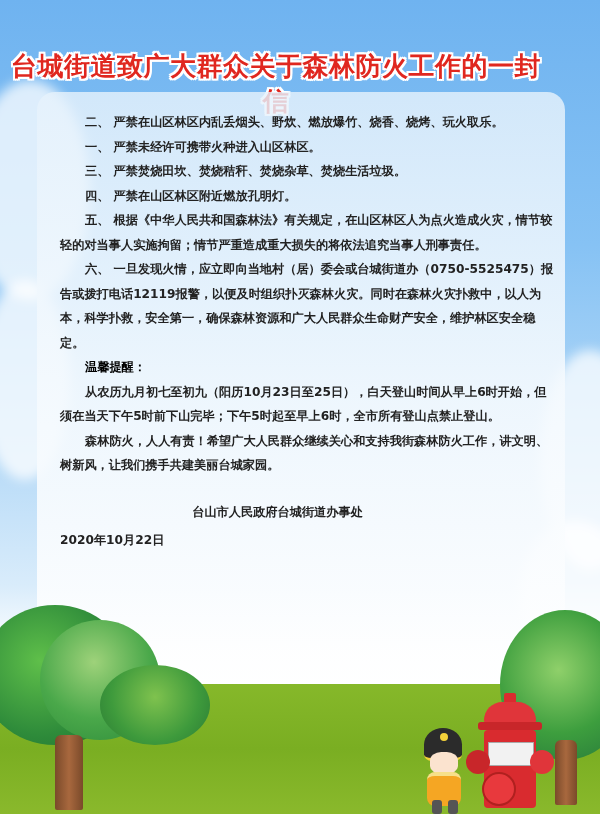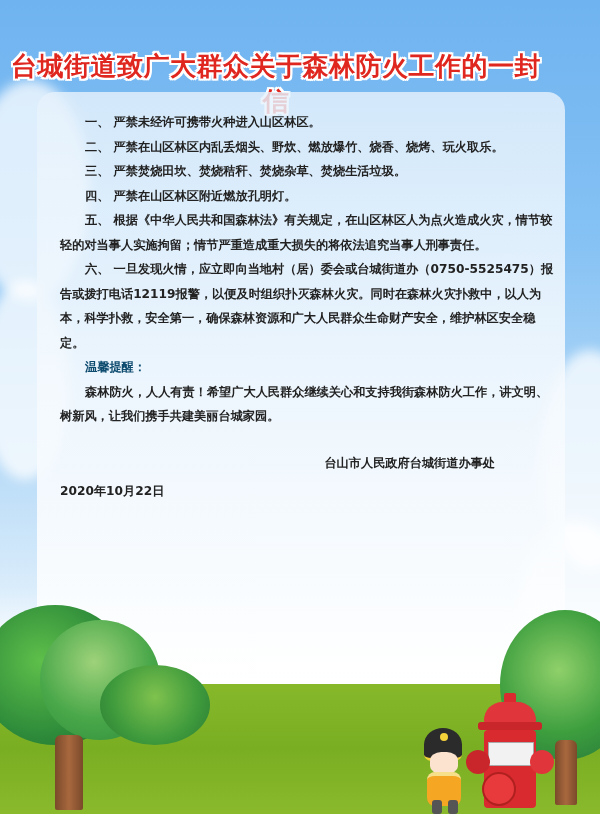--- a/index.html
+++ b/index.html
@@ -22,22 +22,22 @@
     border-radius: 18px;
     background: linear-gradient(180deg, rgba(230,242,252,0.82) 0%, rgba(245,250,254,0.9) 50%, rgba(255,255,255,0.92) 100%);
   }
   .letter {
     position: absolute; left: 60px; top: 110px; width: 495px;
     font-size: 12.2px; font-weight: bold; color: #222; line-height: 24.5px;
   }
   .letter p { margin: 0; }
   .indent { text-indent: 25px; }
   .item { padding-left: 25px; }
-  .tip { color: #0c4a6e; padding-left: 25px; }
-  .signature { text-align: right; padding-right: 60px; margin-top: 22px !important; }
+  .tip { color: #000000; padding-left: 25px; }
+  .signature { text-align: center; padding-right: 60px; margin-top: 22px !important; }
   .date { padding-right: 88px; margin-top: 4px !important; }
 
   
   .ground {
     position: absolute; left: 0; bottom: 0; width: 600px; height: 130px;
     background: linear-gradient(180deg, #86b82a 0%, #7aae22 50%, #8ab92c 100%);
   }
   .hill { position: absolute; border-radius: 50%; }
   .bush { position: absolute; border-radius: 50%; }
   .trunk { position: absolute; background: linear-gradient(90deg, #7a4a2a, #a8683e, #7a4a2a); border-radius: 6px 6px 2px 2px; }
@@ -84,23 +84,24 @@
     <div style="position:absolute;left:424px;top:728px;width:38px;height:30px;border-radius:50% 50% 20% 20%;background:#2b2b2b;border-bottom:3px solid #f4d23a;"></div>
     <div style="position:absolute;left:440px;top:733px;width:8px;height:8px;border-radius:50%;background:#f4d23a;"></div>
     <div style="position:absolute;left:430px;top:752px;width:28px;height:22px;border-radius:40%;background:#fbe3cf;"></div>
     <div style="position:absolute;left:427px;top:772px;width:34px;height:30px;border-radius:8px;background:#f5a623;border-top:4px solid #f7e08a;"></div>
     <div style="position:absolute;left:432px;top:800px;width:10px;height:14px;background:#555;border-radius:3px;"></div>
     <div style="position:absolute;left:448px;top:800px;width:10px;height:14px;background:#555;border-radius:3px;"></div>
   </div>
 </div>
 
 <div class="letter">
+  <p class="item">二、 严禁在山区林区内乱丢烟头、野炊、燃放爆竹、烧香、烧烤、玩火取乐。</p>
   <p class="item">一、 严禁未经许可携带火种进入山区林区。</p>
-  <p class="item">二、 严禁在山区林区内乱丢烟头、野炊、燃放爆竹、烧香、烧烤、玩火取乐。</p>
   <p class="item">三、 严禁焚烧田坎、焚烧秸秆、焚烧杂草、焚烧生活垃圾。</p>
   <p class="item">四、 严禁在山区林区附近燃放孔明灯。</p>
   <p class="indent">五、 根据《中华人民共和国森林法》有关规定，在山区林区人为点火造成火灾，情节较轻的对当事人实施拘留；情节严重造成重大损失的将依法追究当事人刑事责任。</p>
   <p class="indent">六、 一旦发现火情，应立即向当地村（居）委会或台城街道办（0750-5525475）报告或拨打电话12119报警，以便及时组织扑灭森林火灾。同时在森林火灾扑救中，以人为本，科学扑救，安全第一，确保森林资源和广大人民群众生命财产安全，维护林区安全稳定。</p>
   <p class="tip">温馨提醒：</p>
+  <p class="indent">从农历九月初七至初九（阳历10月23日至25日），白天登山时间从早上6时开始，但须在当天下午5时前下山完毕；下午5时起至早上6时，全市所有登山点禁止登山。</p>
   <p class="indent">森林防火，人人有责！希望广大人民群众继续关心和支持我街森林防火工作，讲文明、树新风，让我们携手共建美丽台城家园。</p>
   <p class="signature">台山市人民政府台城街道办事处</p>
   <p class="date">2020年10月22日</p>
 </div>
 
 </body></html>

